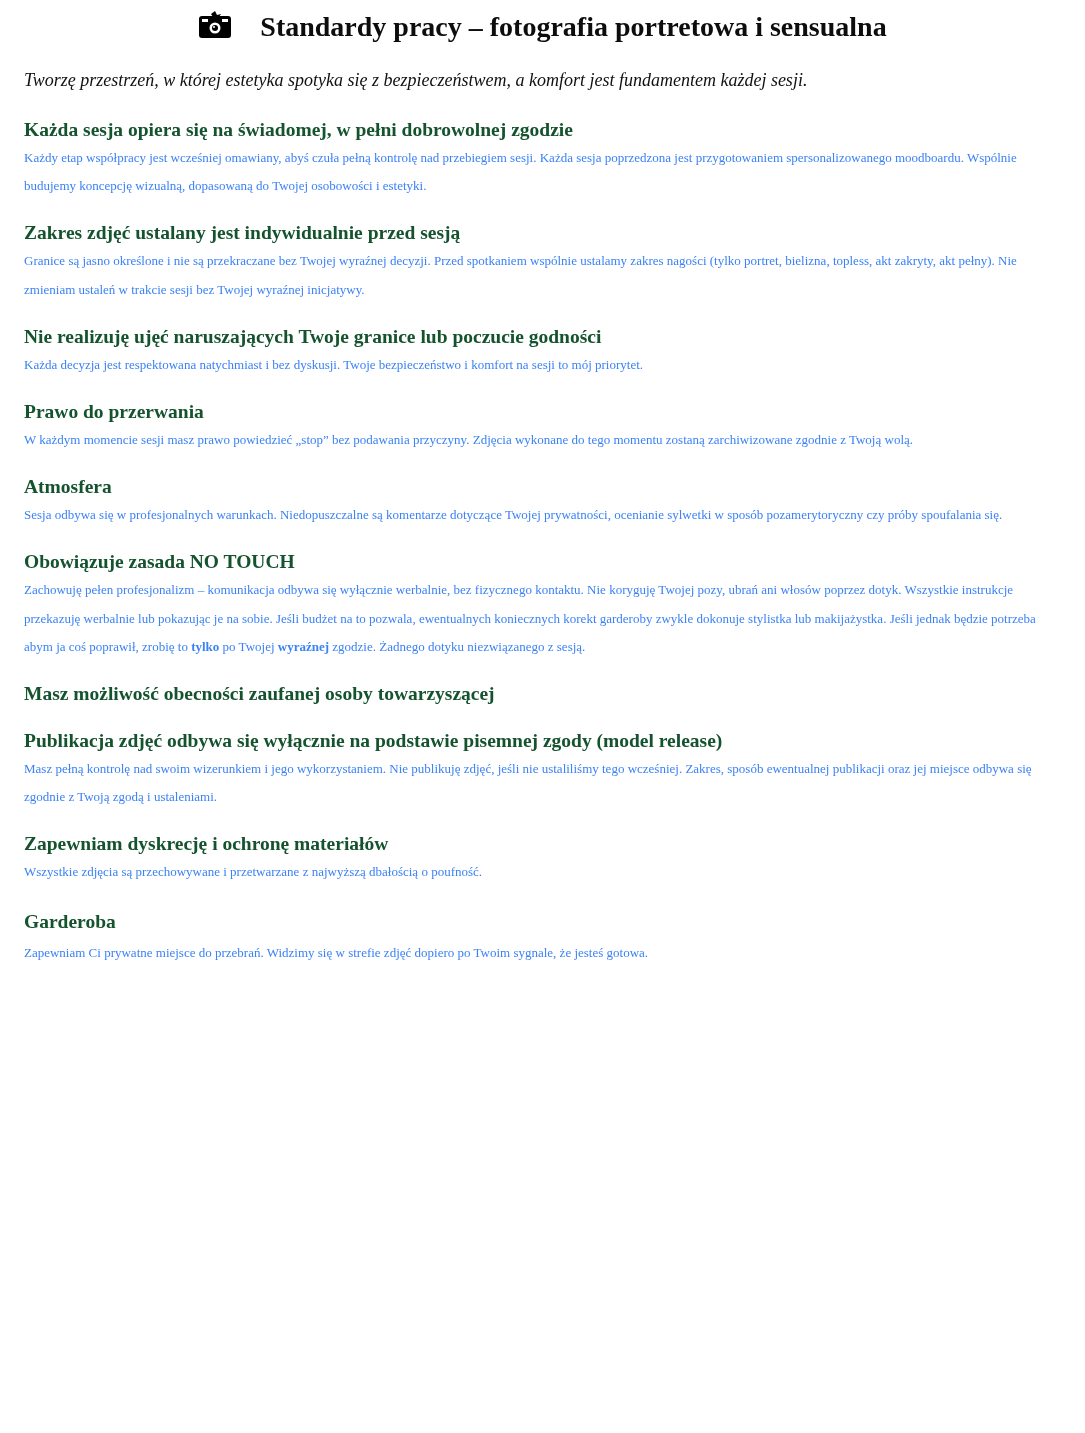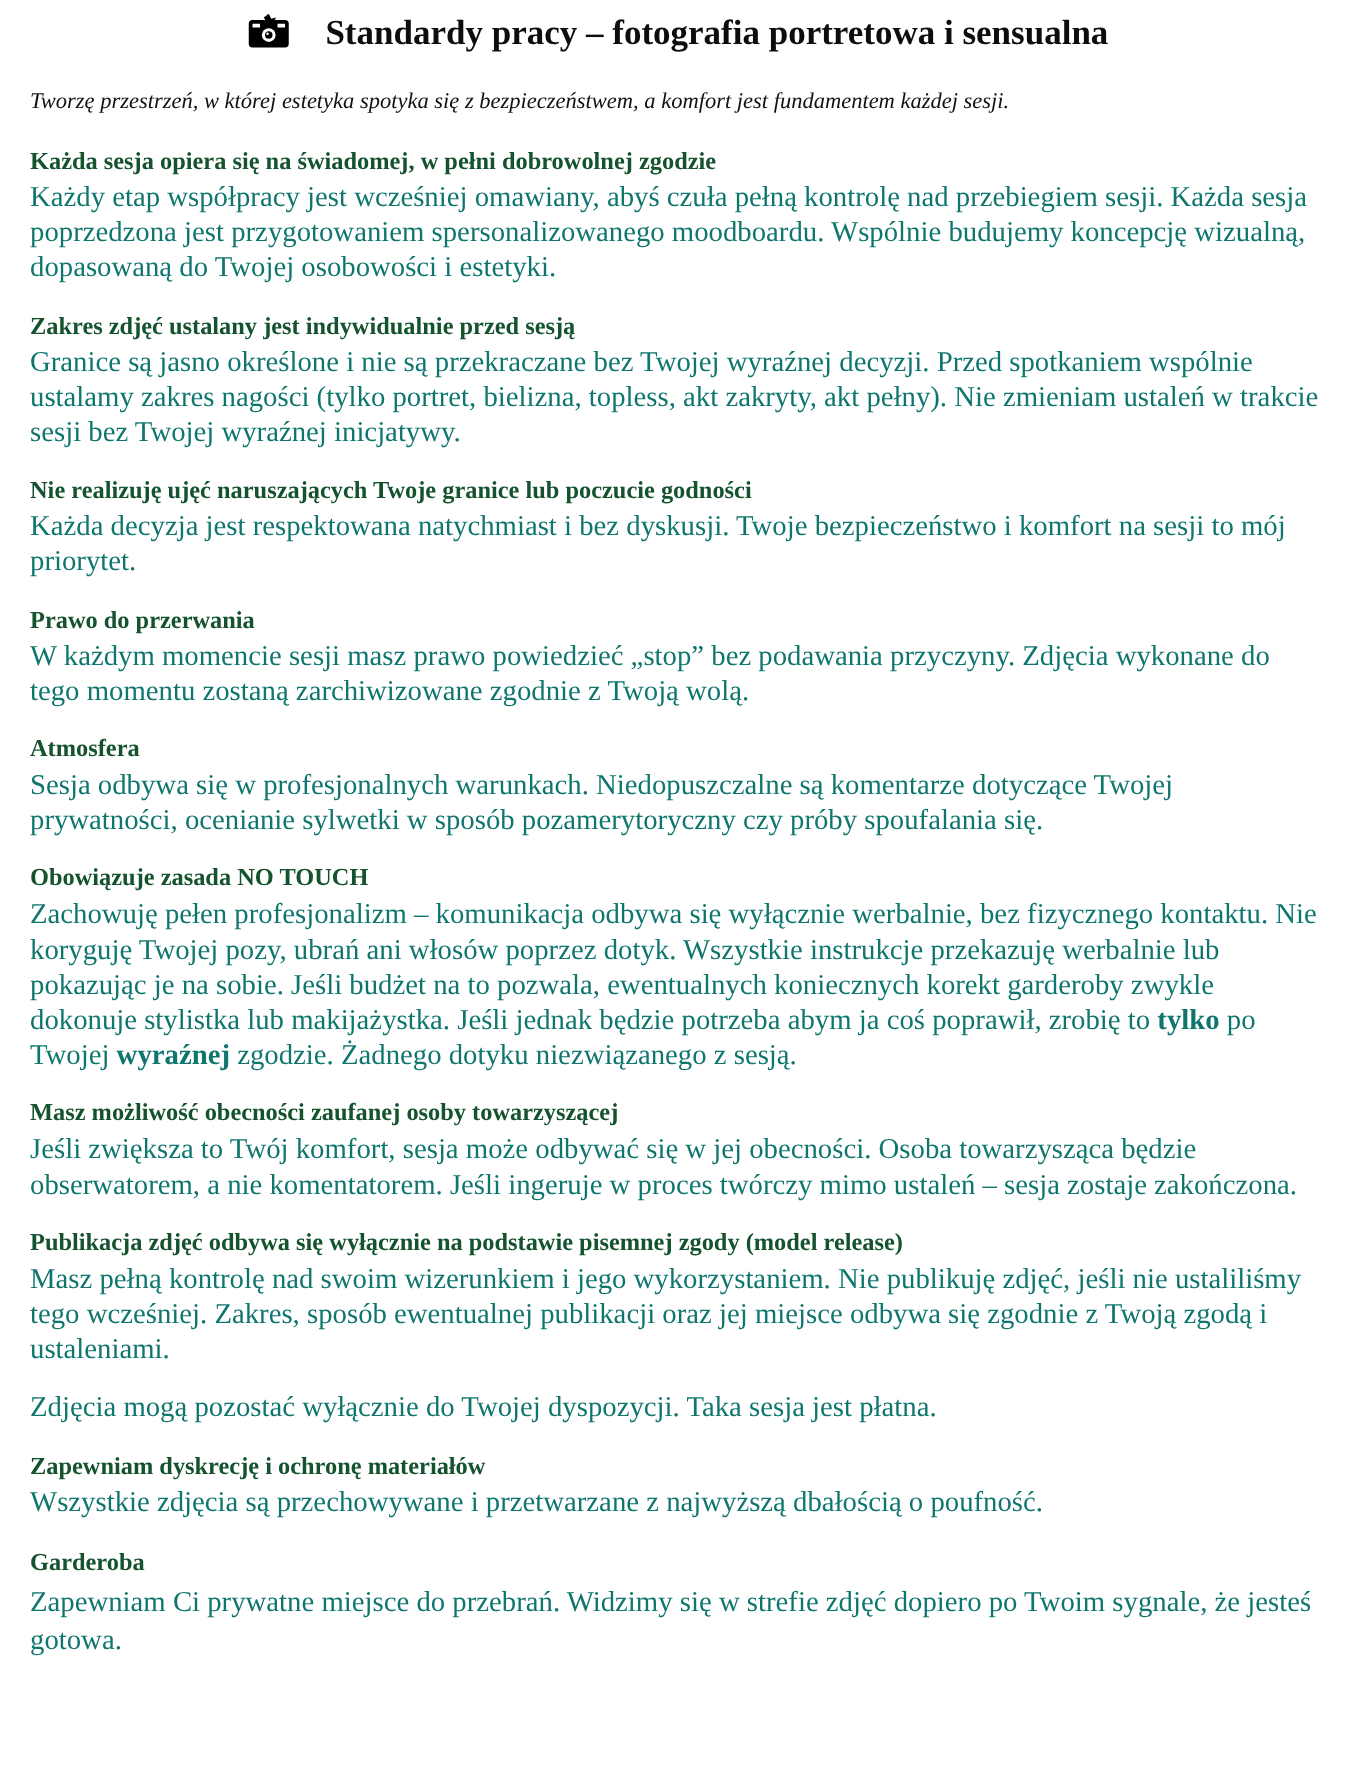--- a/index.html
+++ b/index.html
@@ -53,24 +53,24 @@
     .section-heading {
       font-family: "Liberation Serif", "DejaVu Serif", serif;
       font-weight: bold;
       font-size: 19.5px;
       line-height: 28px;
       margin: 0;
       color: #14532d;
     }
     .section-body {
       font-family: "Liberation Serif", "DejaVu Serif", serif;
-      font-size: 23px;
+      font-size: 13px;
       line-height: 28.2px;
       margin: 0;
-      color: #0f766e;
+      color: #3b82f6;
     }
     .section-body b { font-weight: bold; }
     .section.gap-extra .section-body { line-height: 30px; }
   </style>
 </head>
 <body>
 
 <div class="page">
   <div class="title-row">
     <span class="camera-icon">
@@ -111,28 +111,26 @@
       <p class="section-body">Sesja odbywa się w profesjonalnych warunkach. Niedopuszczalne są komentarze dotyczące Twojej prywatności, ocenianie sylwetki w sposób pozamerytoryczny czy próby spoufalania się.</p>
     </div>
     <div class="section">
       <p class="section-heading">Obowiązuje zasada NO TOUCH</p>
       <p class="section-body" id="no-touch-body">
         <span>Zachowuję pełen profesjonalizm – komunikacja odbywa się wyłącznie werbalnie, bez fizycznego kontaktu. Nie koryguję Twojej pozy, ubrań ani włosów poprzez dotyk. Wszystkie instrukcje przekazuję werbalnie lub pokazując je na sobie. Jeśli budżet na to pozwala, ewentualnych koniecznych korekt garderoby zwykle dokonuje stylistka lub makijażystka. Jeśli jednak będzie potrzeba abym ja coś poprawił, zrobię to </span><b>tylko</b><span> po Twojej </span><b>wyraźnej</b><span> zgodzie. Żadnego dotyku niezwiązanego z sesją.</span>
       </p>
     </div>
     <div class="section">
       <p class="section-heading">Masz możliwość obecności zaufanej osoby towarzyszącej</p>
-      <p class="section-body">Jeśli zwiększa to Twój komfort, sesja może odbywać się w jej obecności. Osoba towarzysząca będzie obserwatorem, a nie komentatorem. Jeśli ingeruje w proces twórczy mimo ustaleń – sesja zostaje zakończona.</p>
     </div>
     <div class="section">
       <p class="section-heading">Publikacja zdjęć odbywa się wyłącznie na podstawie pisemnej zgody (model release)</p>
       <p class="section-body">Masz pełną kontrolę nad swoim wizerunkiem i jego wykorzystaniem. Nie publikuję zdjęć, jeśli nie ustaliliśmy tego wcześniej. Zakres, sposób ewentualnej publikacji oraz jej miejsce odbywa się zgodnie z Twoją zgodą i ustaleniami.</p>
     </div>
     <div class="section">
-      <p class="section-body">Zdjęcia mogą pozostać wyłącznie do Twojej dyspozycji. Taka sesja jest płatna.</p>
     </div>
     <div class="section">
       <p class="section-heading">Zapewniam dyskrecję i ochronę materiałów</p>
       <p class="section-body">Wszystkie zdjęcia są przechowywane i przetwarzane z najwyższą dbałością o poufność.</p>
     </div>
     <div class="section gap-extra">
       <p class="section-heading" style="line-height:32px;">Garderoba</p>
       <p class="section-body">Zapewniam Ci prywatne miejsce do przebrań. Widzimy się w strefie zdjęć dopiero po Twoim sygnale, że jesteś gotowa.</p>
     </div>
   </div>

